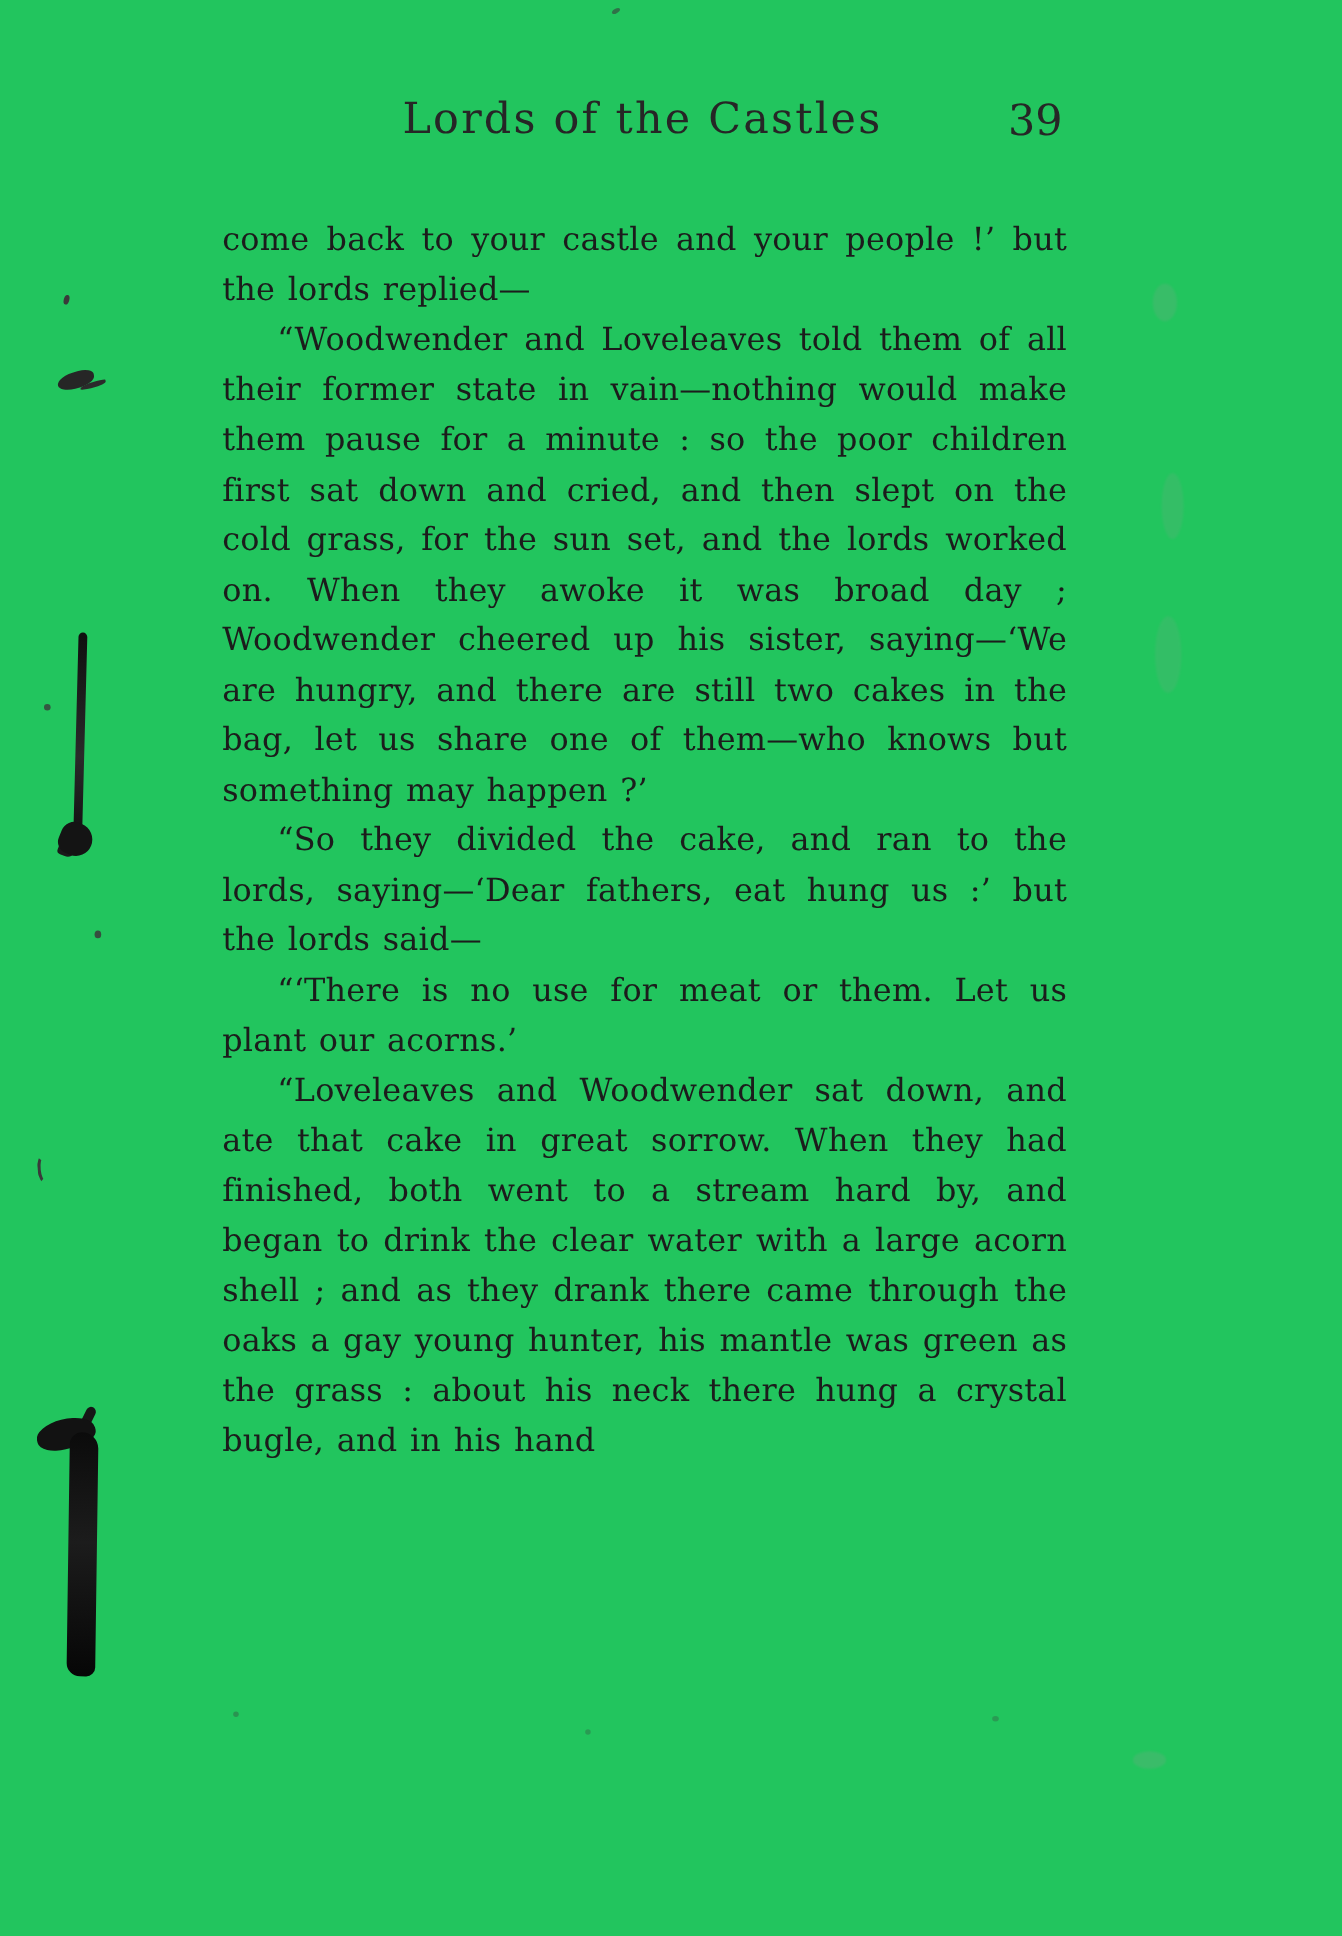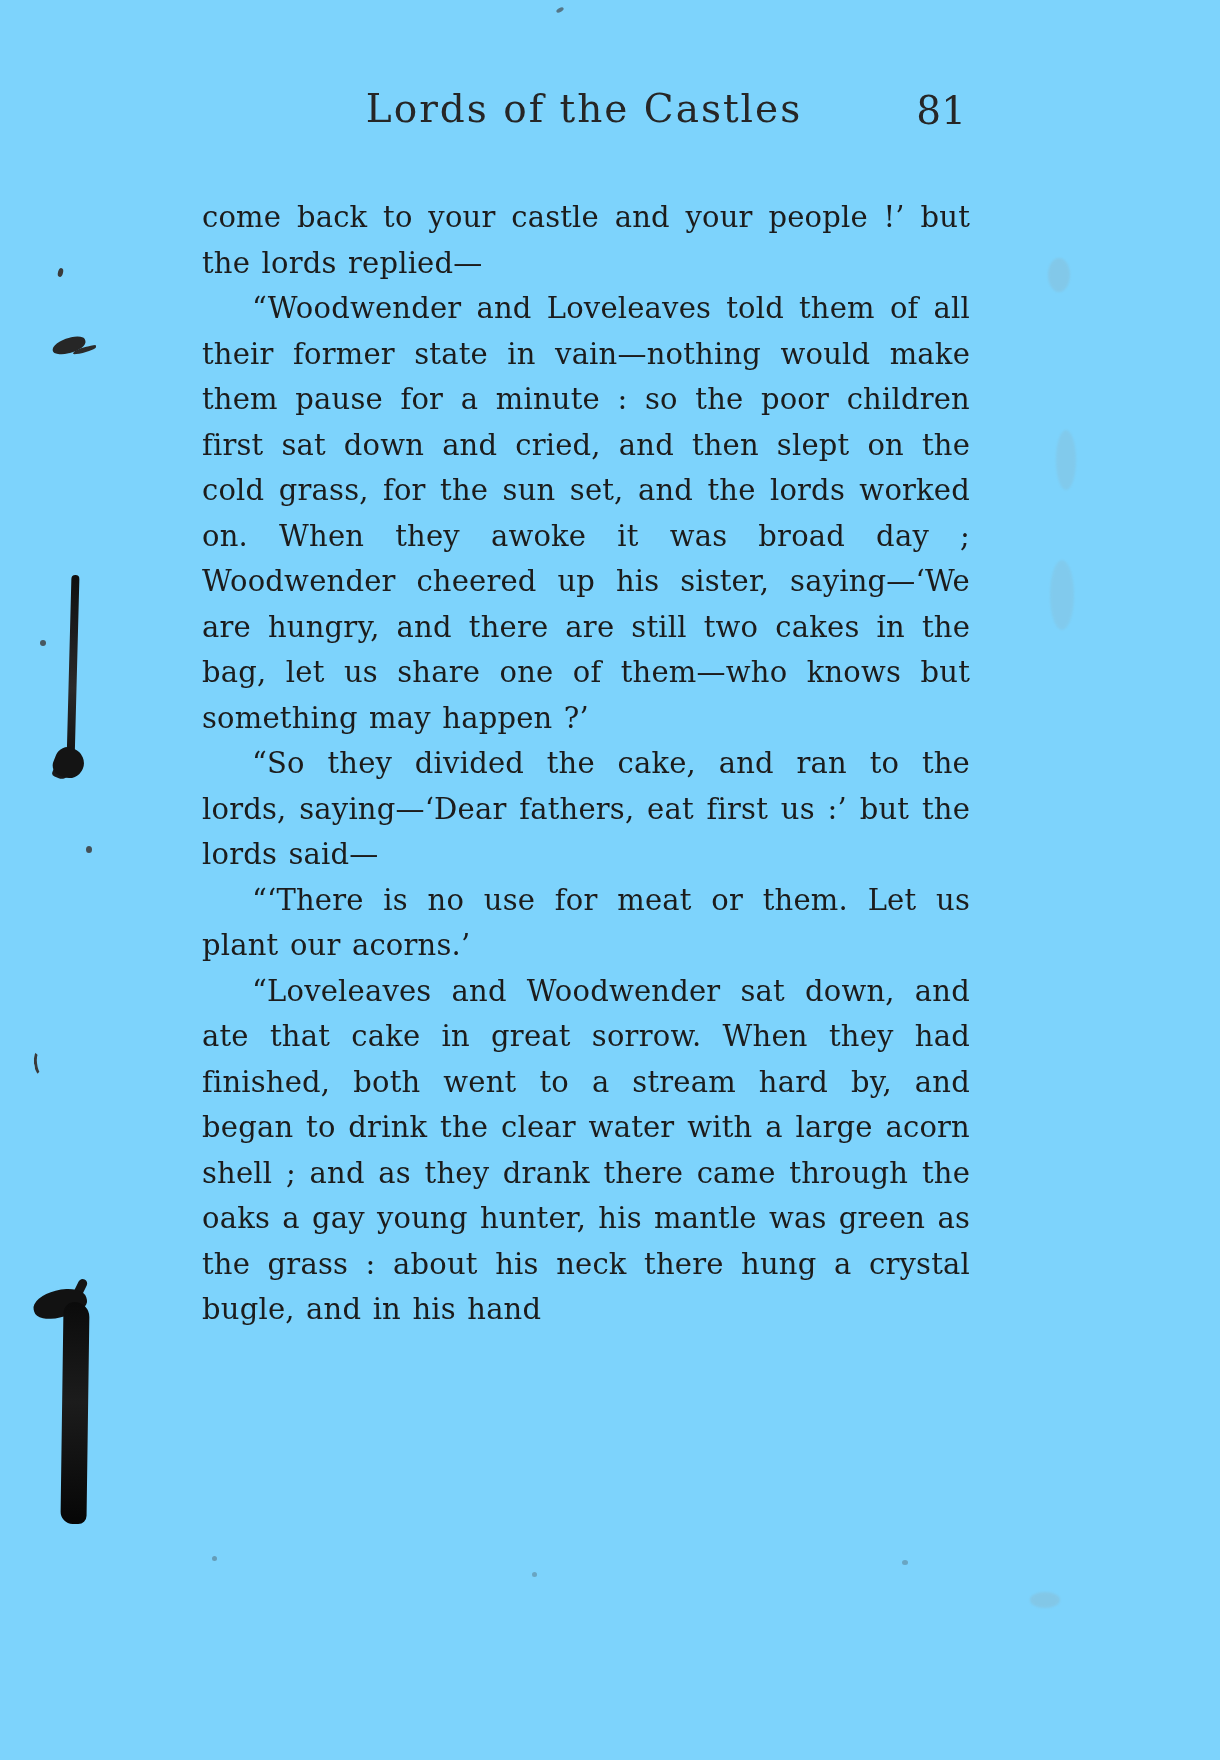--- a/index.html
+++ b/index.html
@@ -6,21 +6,21 @@
   html, body { width: 1220px; height: 1760px; }
   body {
     font-family: "DejaVu Serif", "Liberation Serif", serif;
     background: #ffffff;
     overflow: hidden;
   }
   .page {
     position: relative;
     width: 1220px;
     height: 1760px;
-    background: #7dd3fc;
+    background: #22c55e;
     color: #1d1d1d;
   }
   
   .header {
     position: absolute;
     left: 200px;
     top: 86px;
     width: 768px;
     height: 60px;
   }
@@ -108,27 +108,27 @@
   .sm-r3 { left: 1050px; top: 560px; width: 24px; height: 70px; opacity: .14; }
   .sm-br { left: 1030px; top: 1592px; width: 30px; height: 16px; opacity: .2; }
 </style>
 </head>
 <body>
 
 <div class="page">
 
   <div class="header">
     <div class="title">Lords of the Castles</div>
-    <div class="page-number">81</div>
+    <div class="page-number">39</div>
   </div>
 
   <div class="text-block">
     <p class="no-indent">come back to your castle and your people !’ but the lords replied—</p>
     <p>“Woodwender and Loveleaves told them of all their former state in vain—nothing would make them pause for a minute : so the poor children first sat down and cried, and then slept on the cold grass, for the sun set, and the lords worked on. When they awoke it was broad day ; Woodwender cheered up his sister, saying—‘We are hungry, and there are still two cakes in the bag, let us share one of them—who knows but something may happen ?’</p>
-    <p>“So they divided the cake, and ran to the lords, saying—‘Dear fathers, eat first us :’ but the lords said—</p>
+    <p>“So they divided the cake, and ran to the lords, saying—‘Dear fathers, eat hung us :’ but the lords said—</p>
     <p>“‘There is no use for meat or them. Let us plant our acorns.’</p>
     <p>“Loveleaves and Woodwender sat down, and ate that cake in great sorrow. When they had finished, both went to a stream hard by, and began to drink the clear water with a large acorn shell ; and as they drank there came through the oaks a gay young hunter, his mantle was green as the grass : about his neck there hung a crystal bugle, and in his hand</p>
   </div>
 
   <div class="stain s-topleft"></div>
   <div class="stain s-streak-mid"></div>
   <div class="stain s-blob-mid"></div>
   <div class="stain s-paren"></div>
   <div class="stain s-bottom-hook"></div>
   <div class="stain s-bottom-smear"></div>

